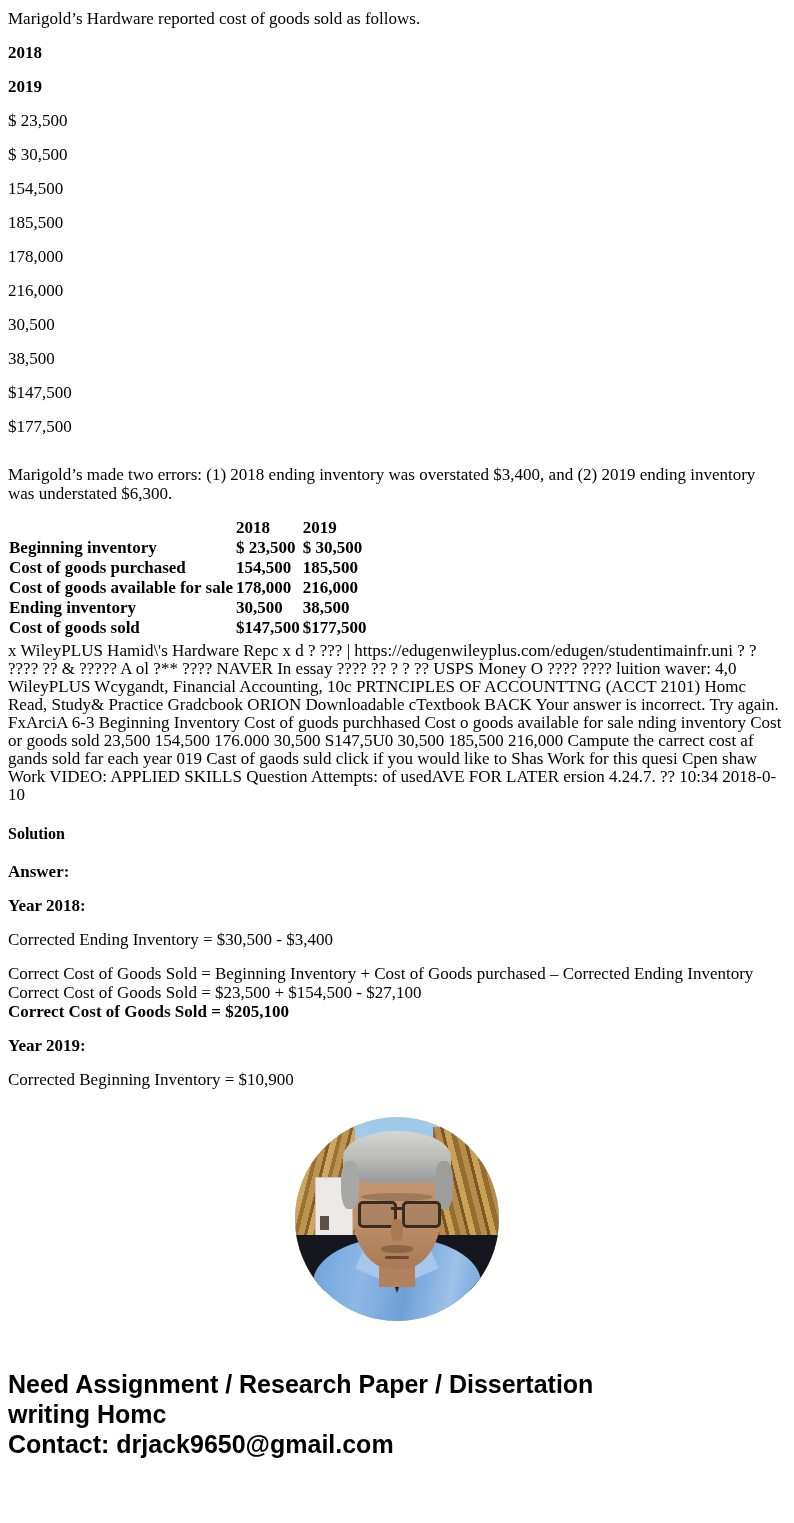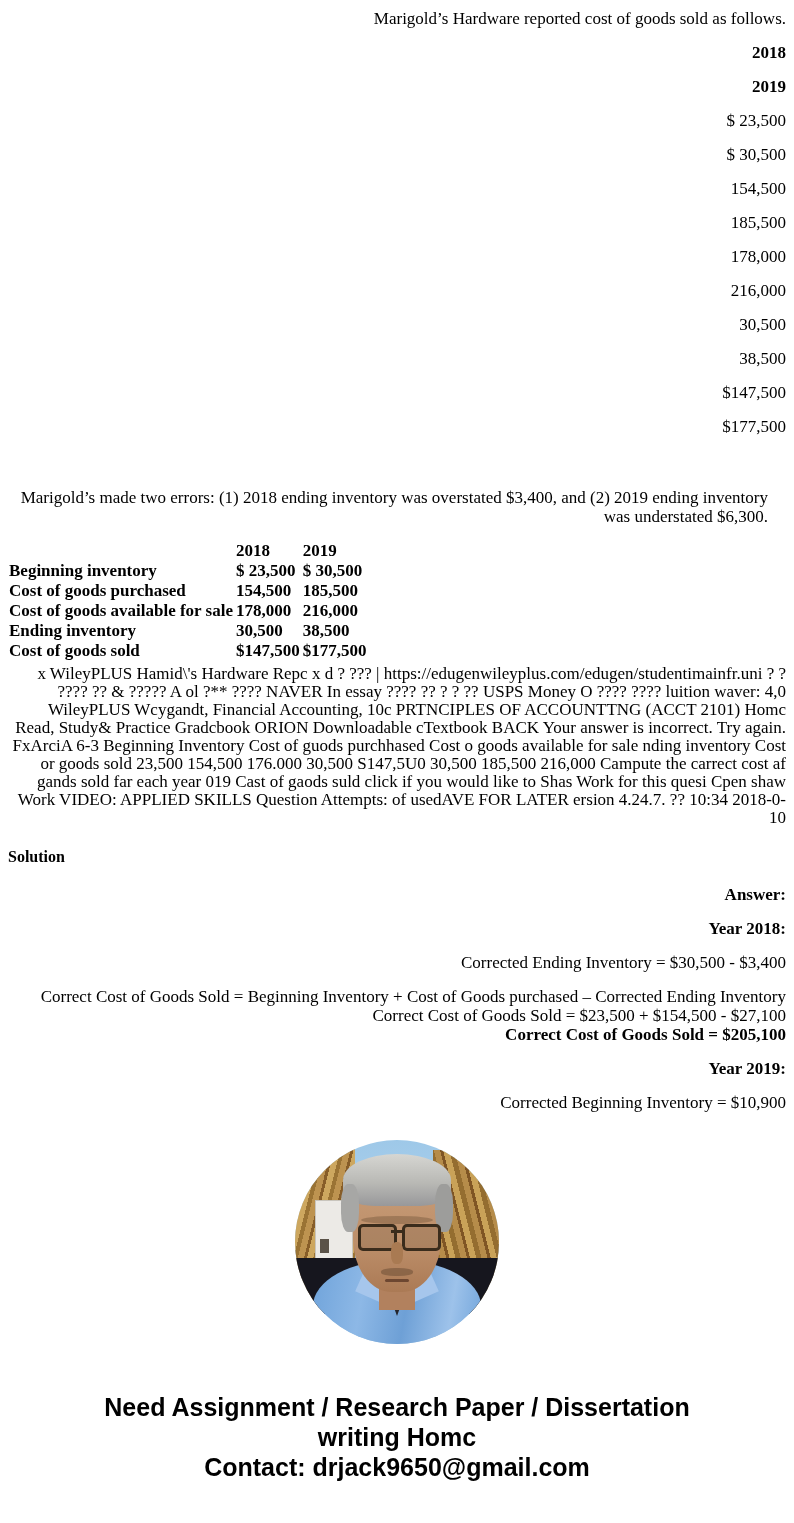--- a/index.html
+++ b/index.html
@@ -3,23 +3,23 @@
 <meta charset="utf-8">
 <style>
   html, body { margin: 0; padding: 0; background: #ffffff; }
   body { width: 794px; color: #000; }
   .page {
     font-family: "Liberation Serif", serif;
     font-size: 17px;
     line-height: 19px;
     padding: 9px 8px 28px 8px;
   }
-  p { margin: 0 0 15px 0; text-align: right; }
+  p { margin: 0 0 15px 0; }
   .b { font-weight: bold; }
-  .gap-top { margin-top: 52px; }
+  .gap-top { margin-top: 29px; }
   .err-para { max-width: 760px; }
 
   table.cogs {
     border-collapse: collapse;
     margin: 2px 0 4px 0;
     font-size: 17px;
     line-height: 20px;
   }
   table.cogs th, table.cogs td {
     font-weight: bold;
@@ -107,21 +107,21 @@
   .ph-bridge { left: 96px; top: 90px; width: 12px; height: 3px; background: #3a2c1c; }
   .ph-nose { left: 96px; top: 102px; width: 12px; height: 22px; background: #a97a52; border-radius: 40%; }
   .ph-mustache { left: 86px; top: 128px; width: 32px; height: 8px; background: #7c5a3e; border-radius: 45%; opacity: .7; }
   .ph-mouth { left: 90px; top: 139px; width: 24px; height: 3px; background: #6d4731; border-radius: 2px; }
 
   .footer {
     font-family: "Liberation Sans", sans-serif;
     font-weight: bold;
     font-size: 25px;
     line-height: 30px;
-    text-align: center;
+    text-align: left;
     margin-top: 48px;
   }
 </style>
 </head>
 <body>
 
 <div class="page">
 
   <p>Marigold’s Hardware reported cost of goods sold as follows.</p>
 

